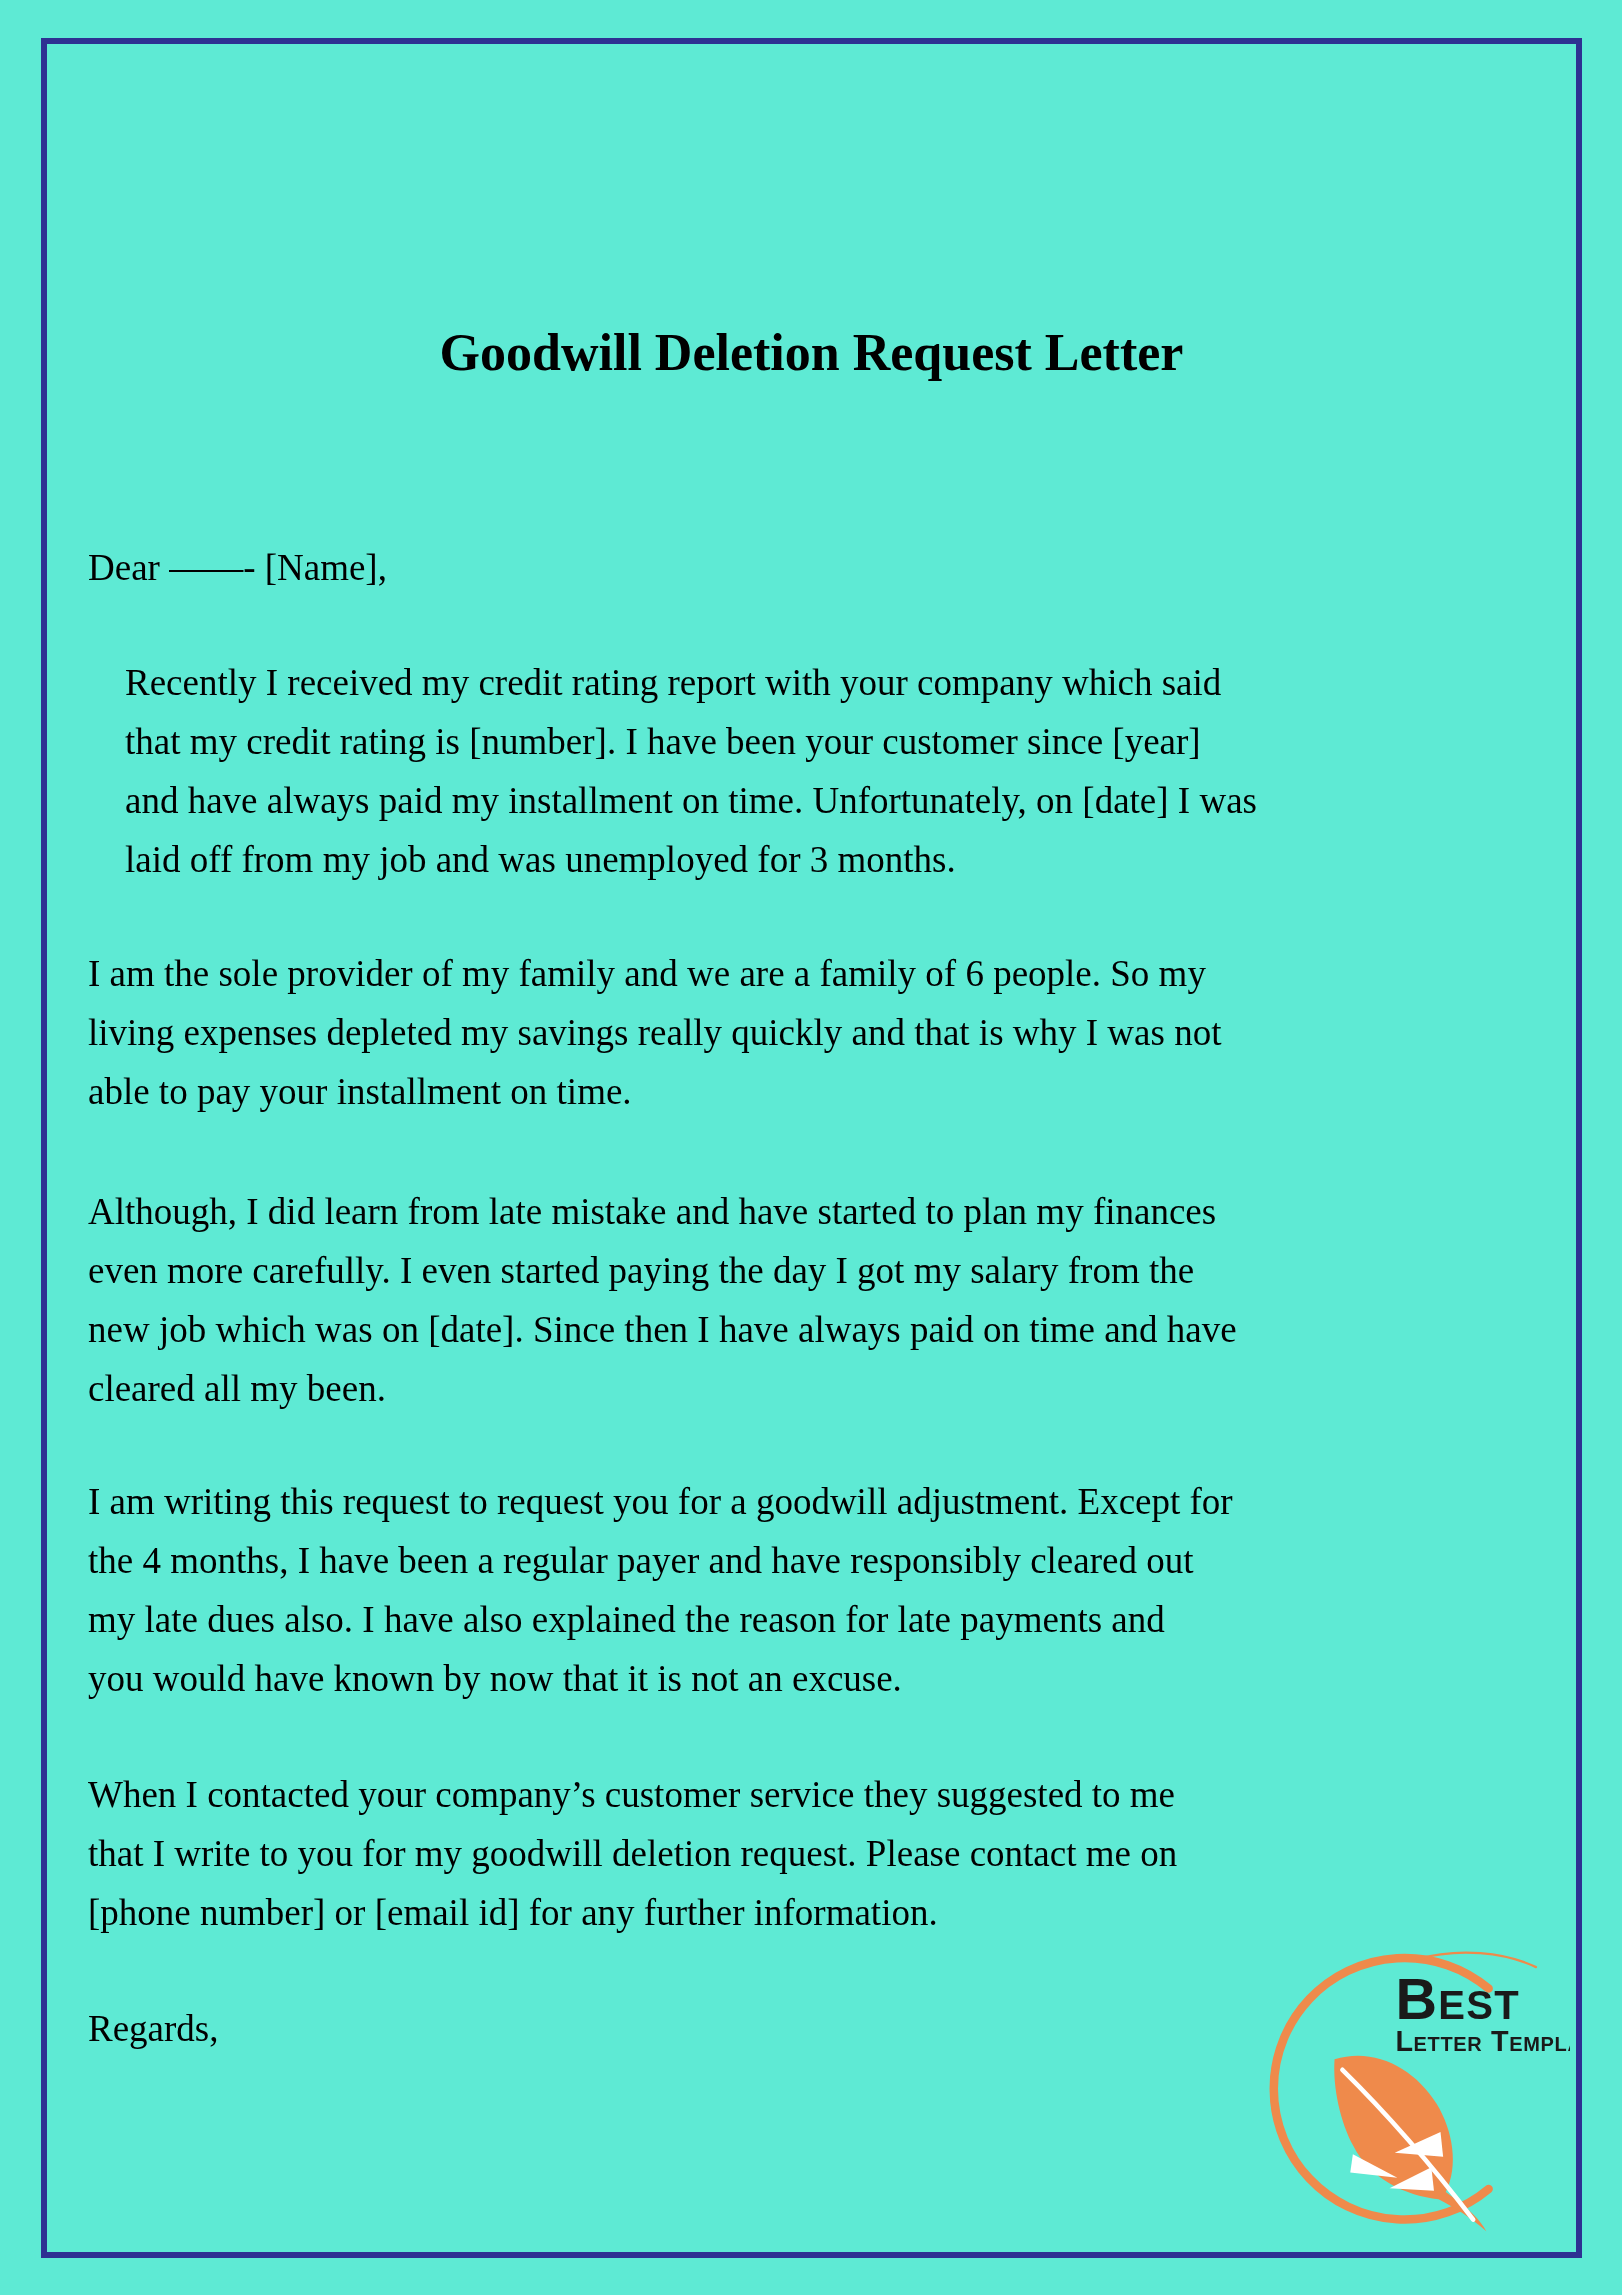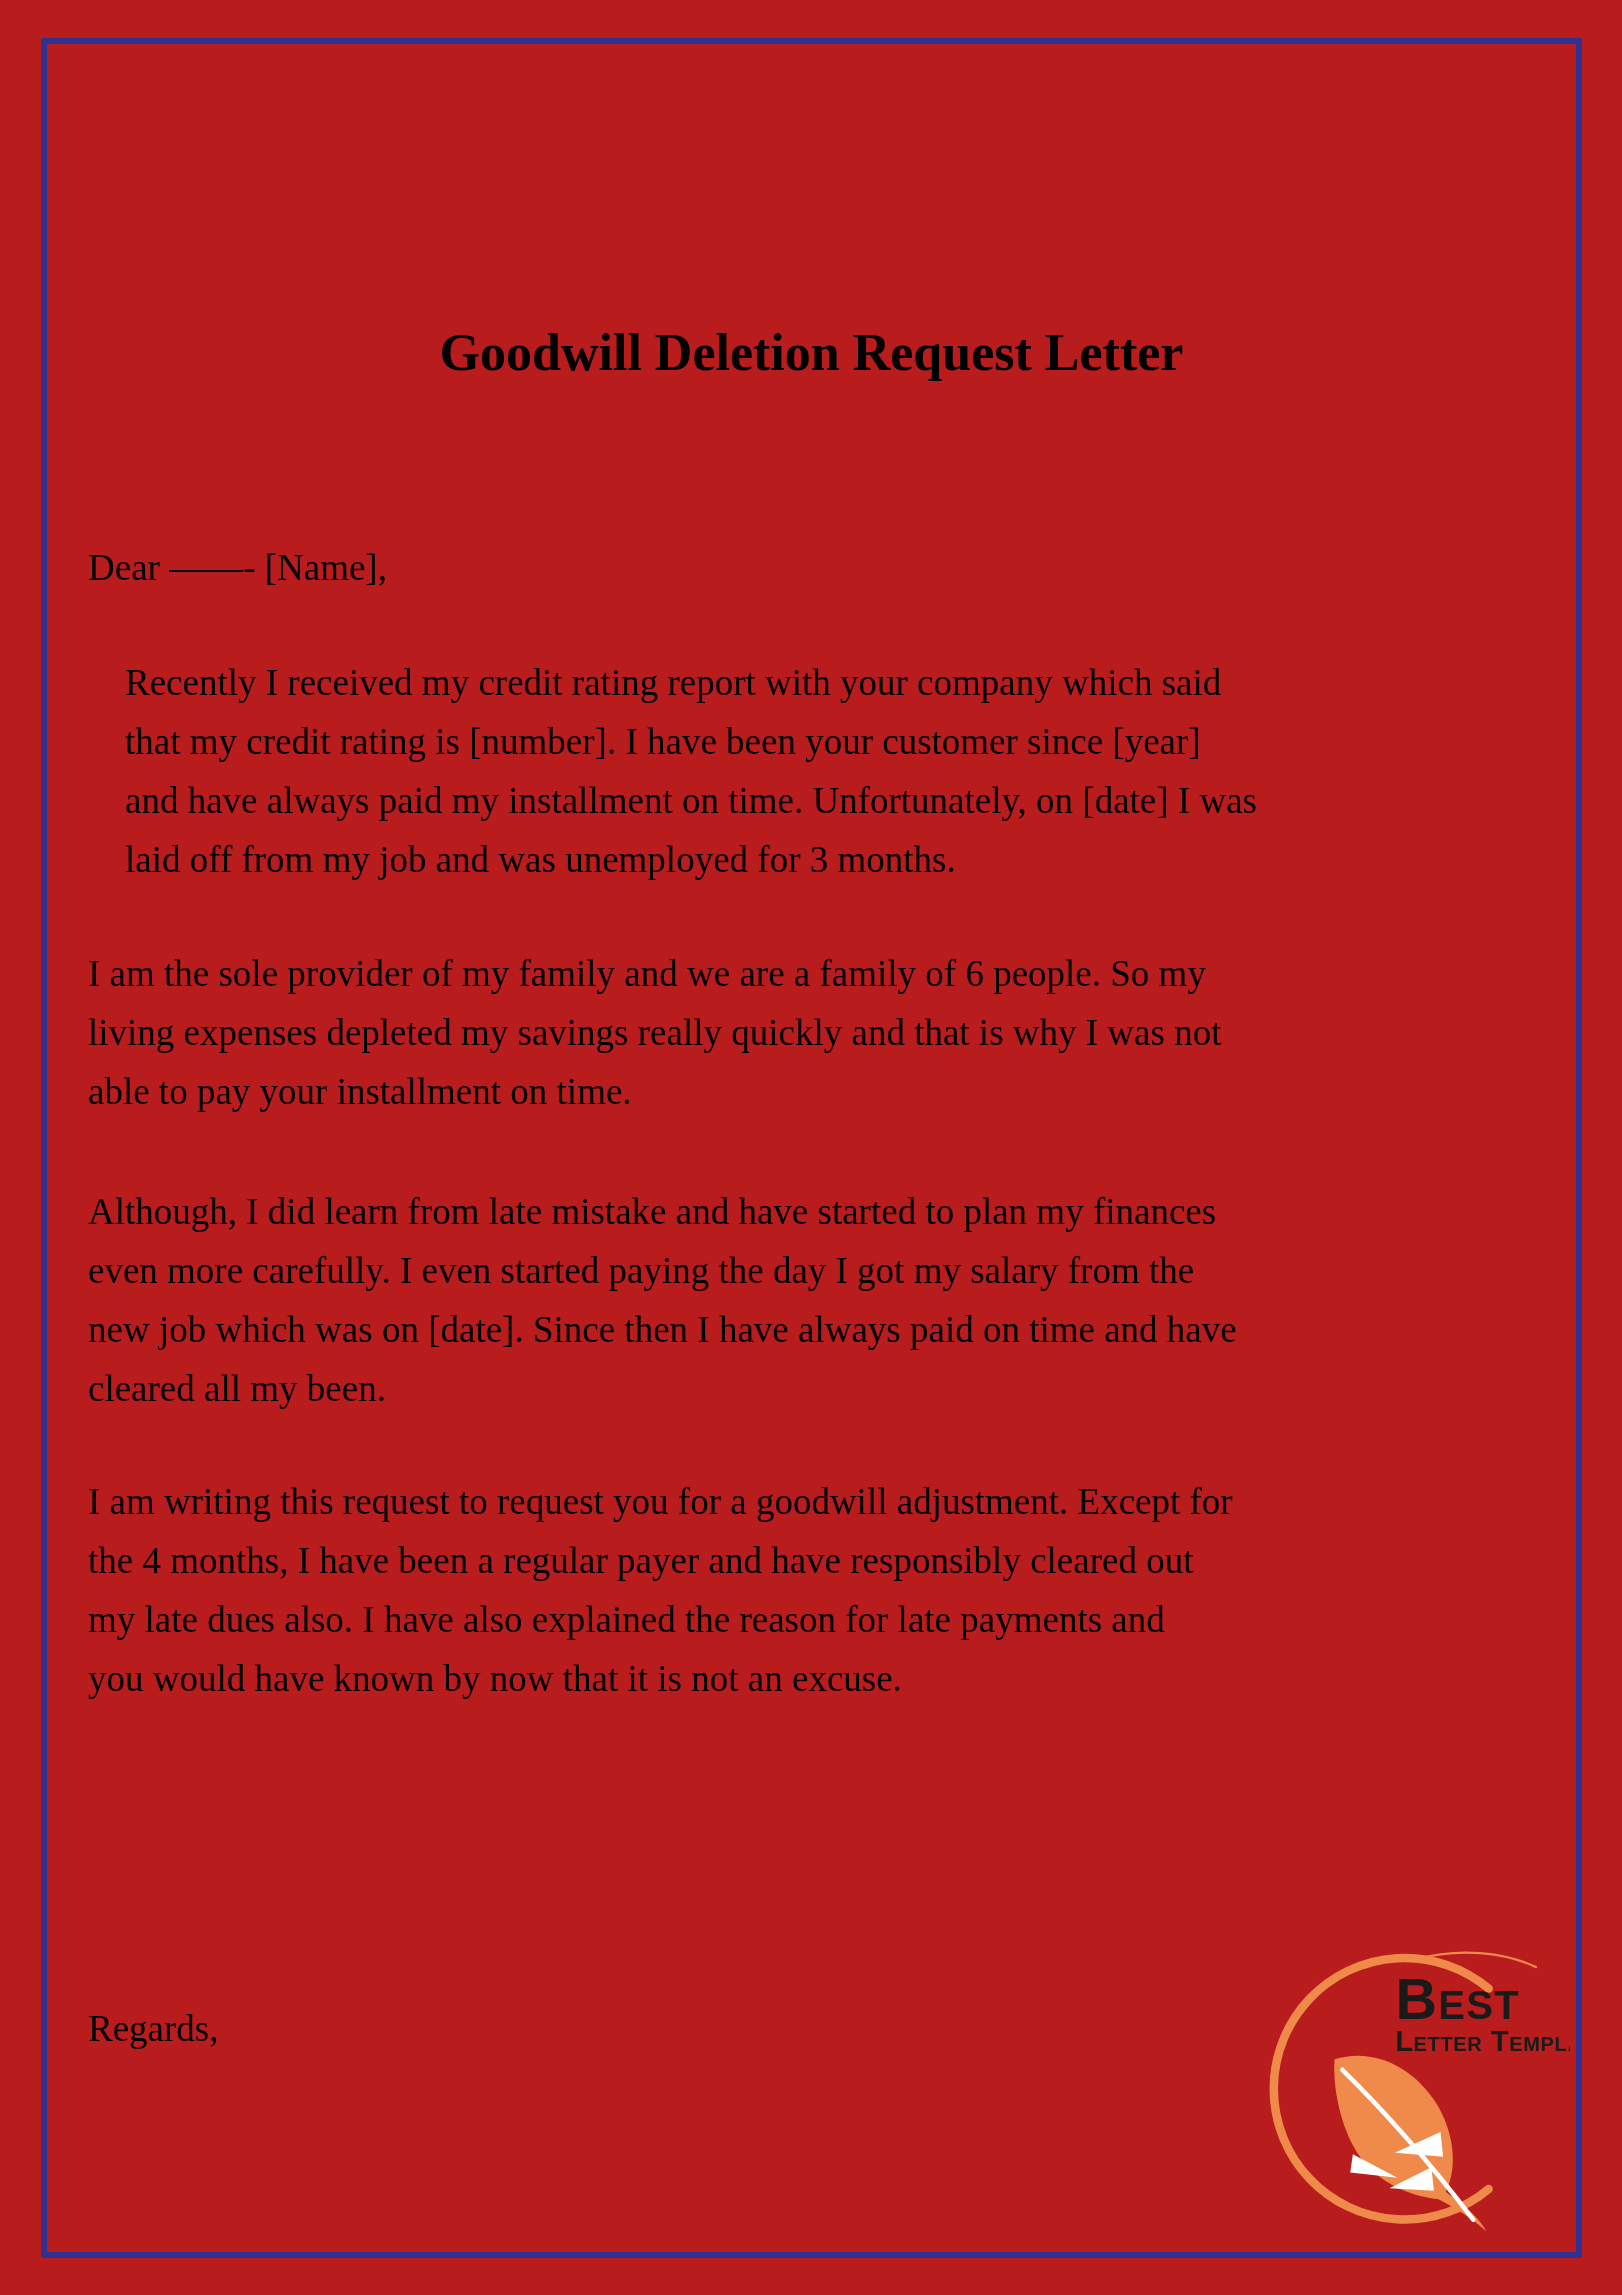--- a/index.html
+++ b/index.html
@@ -1,20 +1,20 @@
 <!DOCTYPE html>
 <html style="font-size:10.5px"><head>
 <meta charset="utf-8">
 <style>
   html, body { margin: 0; padding: 0; background: #ffffff; }
   #page {
     position: relative;
     width: 1623px;
     height: 2295px;
-    background: #b91c1c;
+    background: #5eead4;
     font-family: "Liberation Serif", serif;
     color: #000000;
     overflow: hidden;
   }
   #page-border {
     position: absolute;
     left: 41px; top: 38px;
     width: 1541px; height: 2220px;
     border: 6.5px solid #2E3192;
     box-sizing: border-box;
@@ -88,20 +88,25 @@
     <div class="letter-line">cleared all my been.</div>
   </div>
 
   <div id="paragraph-4" class="letter-block">
     <div class="letter-line">I am writing this request to request you for a goodwill adjustment. Except for</div>
     <div class="letter-line">the 4 months, I have been a regular payer and have responsibly cleared out</div>
     <div class="letter-line">my late dues also. I have also explained the reason for late payments and</div>
     <div class="letter-line">you would have known by now that it is not an excuse.</div>
   </div>
 
+  <div id="paragraph-5" class="letter-block">
+    <div class="letter-line">When I contacted your company’s customer service they suggested to me</div>
+    <div class="letter-line">that I write to you for my goodwill deletion request. Please contact me on</div>
+    <div class="letter-line">[phone number] or [email id] for any further information.</div>
+  </div>
 
   <div id="closing" class="letter-block">
     <div class="letter-line">Regards,</div>
   </div>
 
   <svg id="brand-logo" viewBox="0 0 500 480" xmlns="http://www.w3.org/2000/svg">
 
     <path d="M 375.6 78.8 A 200 200 0 1 0 375.6 385.2" fill="none" stroke="#EF8A4B" stroke-width="13" stroke-linecap="round"></path>
 
     <path d="M 265 34 C 330 16 400 23 448 46" fill="none" stroke="#EF8A4B" stroke-width="3.5" stroke-linecap="round"></path>

